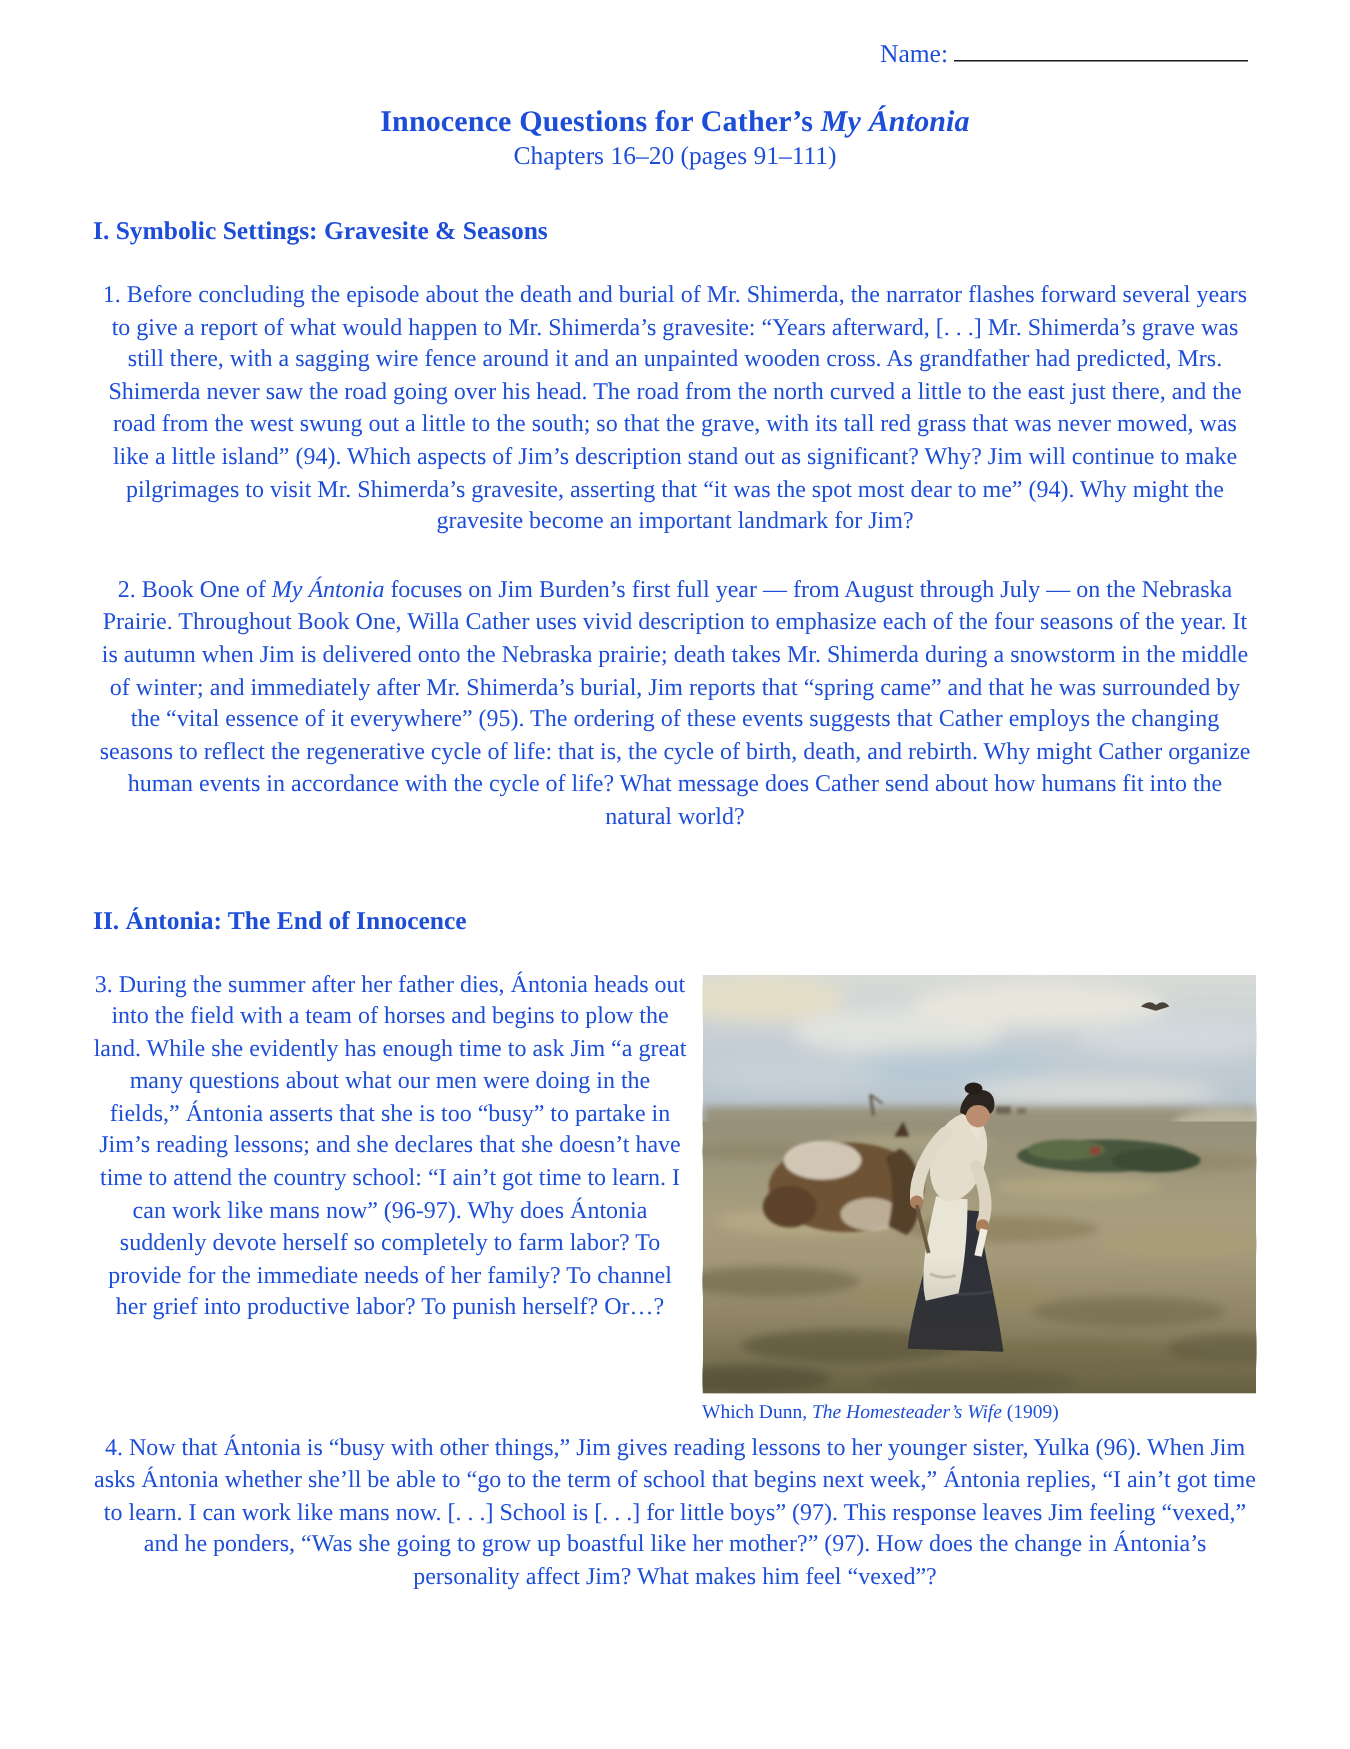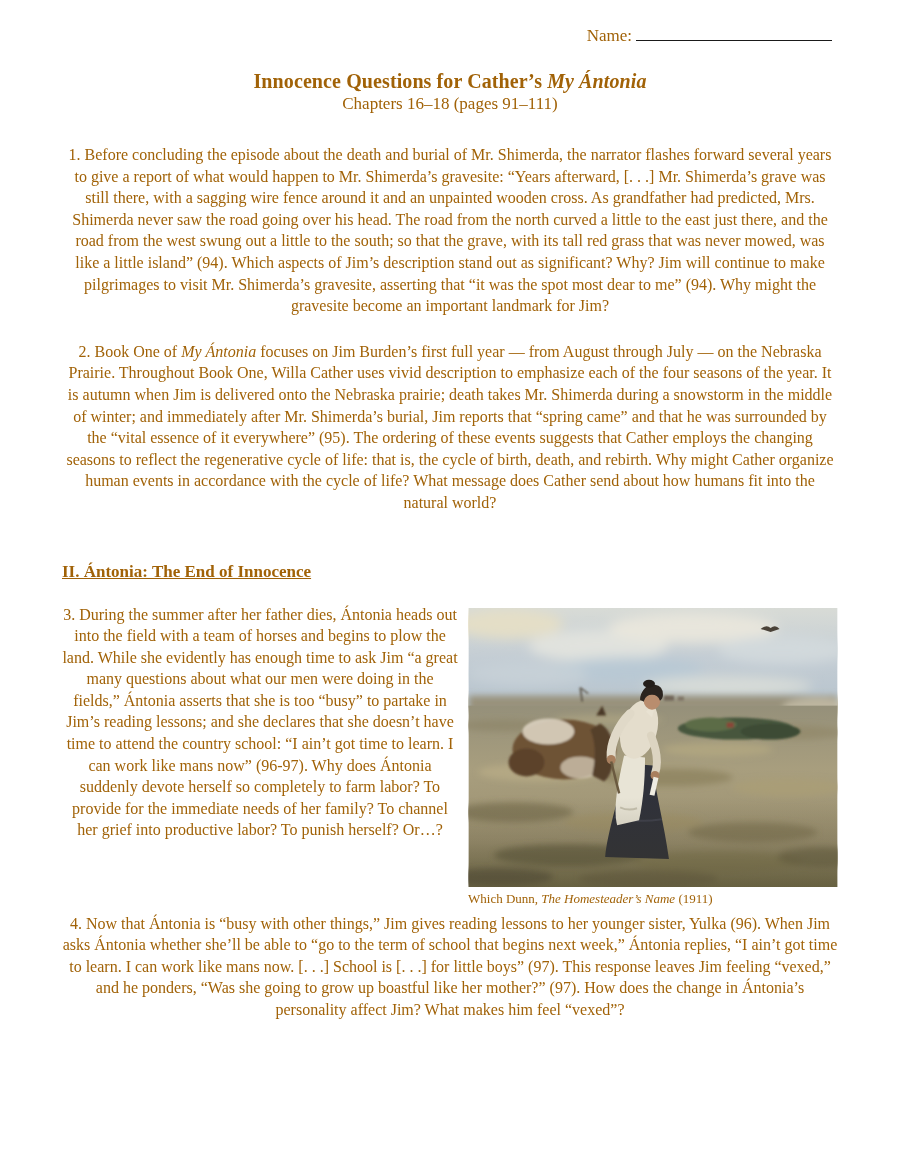--- a/index.html
+++ b/index.html
@@ -9,21 +9,21 @@
     height: 1166px;
     overflow: hidden;
     background: #ffffff;
   }
   .page {
     box-sizing: border-box;
     width: 900px;
     height: 1166px;
     padding: 26px 62px 0 62px;
     font-family: "Liberation Serif", "DejaVu Serif", serif;
-    color: #a16207;
+    color: #1d4ed8;
   }
   .name-row {
     text-align: right;
     font-size: 17px;
     margin: 0 6px 24px 0;
   }
   .name-blank {
     display: inline-block;
     width: 196px;
     border-bottom: 1.5px solid #1a1a1a;
@@ -43,21 +43,20 @@
     font-size: 17px;
     margin: 0 0 30px 0;
   }
   h2.section-heading {
     font-size: 17px;
     font-weight: bold;
     margin: 0 0 22px 0;
   }
   h2.second {
     margin-top: 48px;
-    text-decoration: underline;
   }
   p.question {
     font-size: 16px;
     line-height: 21.6px;
     margin: 0 0 24px 0;
     text-align: center;
   }
   .q-wrap {
     overflow: visible;
   }
@@ -82,22 +81,23 @@
 <body>
 
 <div class="page">
 
   <div class="name-row">
     <span>Name:</span><span class="name-blank"></span>
   </div>
 
   <h1 class="title"><span>Innocence Questions for Cather’s </span><em>My Ántonia</em></h1>
 
-  <div class="subtitle">Chapters 16–18 (pages 91–111)</div>
-
+  <div class="subtitle">Chapters 16–20 (pages 91–111)</div>
+
+  <h2 class="section-heading">I. Symbolic Settings: Gravesite &amp; Seasons</h2>
 
   <p class="question">1. Before concluding the episode about the death and burial of Mr. Shimerda, the narrator flashes forward several years to give a report of what would happen to Mr. Shimerda’s gravesite: “Years afterward, [. . .] Mr. Shimerda’s grave was still there, with a sagging wire fence around it and an unpainted wooden cross.  As grandfather had predicted, Mrs. Shimerda never saw the road going over his head. The road from the north curved a little to the east just there, and the road from the west swung out a little to the south; so that the grave, with its tall red grass that was never mowed, was like a little island” (94).  Which aspects of Jim’s description stand out as significant?  Why?  Jim will continue to make pilgrimages to visit Mr. Shimerda’s gravesite, asserting that “it was the spot most dear to me” (94).  Why might the gravesite become an important landmark for Jim?</p>
 
   <p class="question"><span>2. Book One of </span><em>My Ántonia</em><span> focuses on Jim Burden’s first full year — from August through July — on the Nebraska Prairie.  Throughout Book One, Willa Cather uses vivid description to emphasize each of the four seasons of the year.  It is autumn when Jim is delivered onto the Nebraska prairie; death takes Mr. Shimerda during a snowstorm in the middle of winter; and immediately after Mr. Shimerda’s burial, Jim reports that “spring came” and that he was surrounded by the “vital essence of it everywhere” (95).  The ordering of these events suggests that Cather employs the changing seasons to reflect the regenerative cycle of life: that is, the cycle of birth, death, and rebirth.  Why might Cather organize human events in accordance with the cycle of life?  What message does Cather send about how humans fit into the natural world?</span></p>
 
   <h2 class="section-heading second">II. Ántonia: The End of Innocence</h2>
 
   <div class="q-wrap">
     <figure class="art">
       <svg viewBox="0 0 370 280" width="370" height="279" xmlns="http://www.w3.org/2000/svg">
@@ -201,21 +201,21 @@
           <path d="M188 170 l-4 18" stroke="#efece2" stroke-width="5"></path>
           <path d="M178 104 q4 -6 8 -2 l-2 8 z" fill="#e8e2d2"></path>
           <ellipse cx="184" cy="92" rx="8.5" ry="10" fill="#b98d6e"></ellipse>
           <path d="M173 90 q2 -14 14 -13 q8 1 8 10 q0 4 -3 6 q-2 -6 -8 -6 q-6 0 -8 6 z" fill="#2b241f"></path>
           <path d="M176 82 q-4 4 -4 10 l4 2 q-1 -7 2 -11 z" fill="#2b241f"></path>
           <ellipse cx="181" cy="76" rx="6" ry="4" fill="#241e1a"></ellipse>
         </g>
 
         <rect x="0" y="190" width="370" height="90" fill="url(#fore)"></rect>
       </svg>
-      <figcaption><span>Which Dunn, </span><em>The Homesteader’s Name</em><span> (1911)</span></figcaption>
+      <figcaption><span>Which Dunn, </span><em>The Homesteader’s Wife</em><span> (1909)</span></figcaption>
     </figure>
 
     <p class="question">3. During the summer after her father dies, Ántonia heads out into the field with a team of horses and begins to plow the land.  While she evidently has enough time to ask Jim “a great many questions about what our men were doing in the fields,” Ántonia asserts that she is too “busy” to partake in Jim’s reading lessons; and she declares that she doesn’t have time to attend the country school: “I ain’t got time to learn. I can work like mans now” (96-97).  Why does Ántonia suddenly devote herself so completely to farm labor?  To provide for the immediate needs of her family?  To channel her grief into productive labor?  To punish herself?  Or…?</p>
   </div>
 
   <p class="question clear">4. Now that Ántonia is “busy with other things,” Jim gives reading lessons to her younger sister, Yulka (96).  When Jim asks Ántonia whether she’ll be able to “go to the term of school that begins next week,” Ántonia replies, “I ain’t got time to learn. I can work like mans now. [. . .] School is [. . .] for little boys” (97).  This response leaves Jim feeling “vexed,” and he ponders, “Was she going to grow up boastful like her mother?” (97).  How does the change in Ántonia’s personality affect Jim? What makes him feel “vexed”?</p>
 
 </div>
 
 </body></html>

